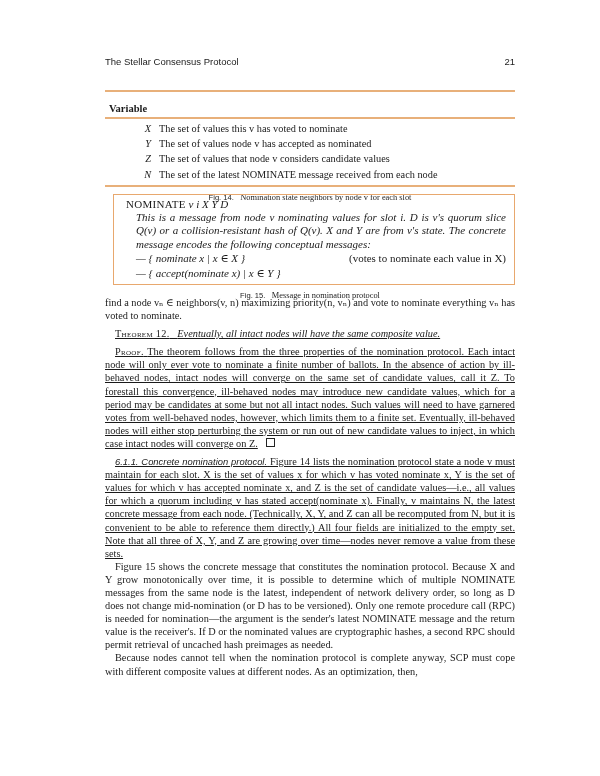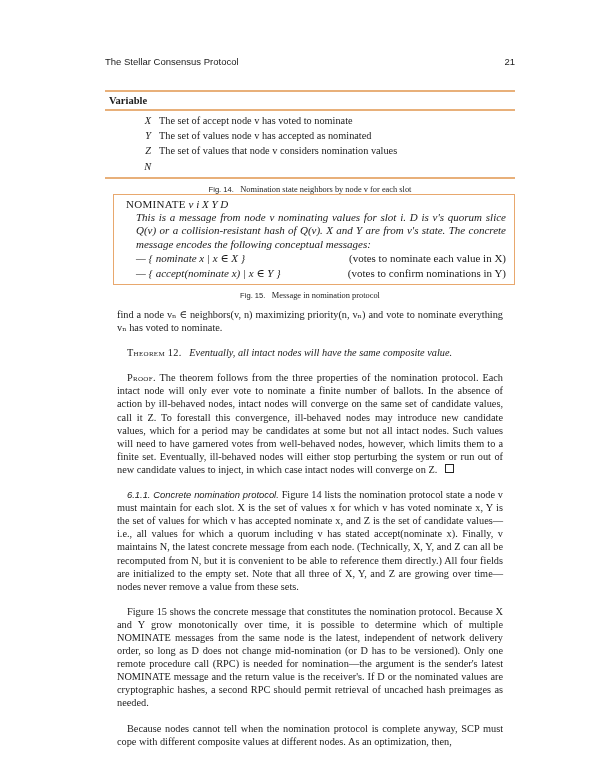--- a/index.html
+++ b/index.html
@@ -13,21 +13,21 @@
   .serif { font-family: "Liberation Serif", "DejaVu Serif", serif; }
   .sc { font-variant: small-caps; letter-spacing: 0.3px; }
   .it { font-style: italic; }
 
   
   .fig14 { position: absolute; left: 105px; top: 90px; width: 410px; }
   .rule { height: 2px; background: #e8b07a; }
   .t-head { display: flex; font-size: 10.5px; font-weight: bold; padding: 3px 0 3px 0; }
   .t-row { display: flex; font-size: 10.3px; line-height: 15.4px; }
   .c-var { width: 54px; text-align: right; padding-right: 8px; font-style: italic; box-sizing: border-box; }
-  .t-head .c-var { font-style: normal; text-align: left; padding-left: 4px; }
+  .t-head .c-var { font-style: normal; text-align: left; padding-left: 4px; margin-top: 8px; }
   .c-mean { flex: 1; }
   .t-body { padding: 2px 0 3px 0; }
   .caption {
     font-family: "Liberation Sans", sans-serif; font-size: 7.6px; text-align: center; color: #222;
     margin-top: 6px;
   }
   .caption .serif { font-size: 8.4px; }
 
   
   .fig15 { position: absolute; left: 105px; top: 194px; width: 410px; }
@@ -36,23 +36,23 @@
   }
   .msg-title { margin-left: 0; }
   .msg-body { padding-left: 10px; text-align: justify; font-style: italic; }
   .msg-item { display: flex; justify-content: space-between; padding-left: 10px; line-height: 15px; align-items: flex-end; }
 
   
   .body {
     position: absolute; left: 105px; top: 296px; width: 410px;
     font-size: 10.3px; line-height: 13.1px; text-align: justify;
   }
-  .body p { margin: 12px; text-indent: 10px; }
+  .body p { margin: 0; text-indent: 10px; }
   .body p.noindent { text-indent: 0; }
-  .body p.gap { margin-top: 5px; }
+  .body p.gap { margin-top: 5px; text-decoration: underline; }
   .subsec { font-family: "Liberation Sans", sans-serif; font-style: italic; font-size: 9.4px; }
   .qed { display: inline-block; width: 7px; height: 7px; border: 1px solid #222; margin-left: 8px; vertical-align: 0px; }
 </style>
 </head>
 <body>
 
 <div class="page serif">
 
   <div class="running-head">
     <span>The Stellar Consensus Protocol</span>
@@ -61,32 +61,33 @@
 
   <div class="fig14">
     <div class="rule"></div>
     <div class="t-head">
       <div class="c-var">Variable</div>
     </div>
     <div class="rule" style="height:1.5px"></div>
     <div class="t-body">
       <div class="t-row">
         <div class="c-var">X</div>
-        <div class="c-mean">The set of accept node v has voted to nominate</div>
+        <div class="c-mean">The set of values this v has voted to nominate</div>
       </div>
       <div class="t-row">
         <div class="c-var">Y</div>
         <div class="c-mean">The set of values node v has accepted as nominated</div>
       </div>
       <div class="t-row">
         <div class="c-var">Z</div>
-        <div class="c-mean">The set of values that node v considers nomination values</div>
+        <div class="c-mean">The set of values that node v considers candidate values</div>
       </div>
       <div class="t-row">
         <div class="c-var">N</div>
+        <div class="c-mean">The set of the latest NOMINATE message received from each node</div>
       </div>
     </div>
     <div class="rule"></div>
     <div class="caption">
       <span>Fig. 14.</span>&nbsp;&nbsp;
       <span class="serif">Nomination state neighbors by node v for each slot</span>
     </div>
   </div>
 
   <div class="fig15">
@@ -95,21 +96,20 @@
         <span class="sc">NOMINATE</span>
         <span class="it">v i X Y D</span>
       </div>
       <div class="msg-body">This is a message from node v nominating values for slot i. D is v's quorum slice Q(v) or a collision-resistant hash of Q(v). X and Y are from v's state. The concrete message encodes the following conceptual messages:</div>
       <div class="msg-item">
         <span class="it">— { nominate x | x ∈ X }</span>
         <span>(votes to nominate each value in X)</span>
       </div>
       <div class="msg-item">
         <span class="it">— { accept(nominate x) | x ∈ Y }</span>
-        <span>(votes to confirm nominations in Y)</span>
       </div>
     </div>
     <div class="caption">
       <span>Fig. 15.</span>&nbsp;&nbsp;
       <span class="serif">Message in nomination protocol</span>
     </div>
   </div>
 
   <div class="body">
     <p class="noindent">find a node vₙ ∈ neighbors(v, n) maximizing priority(n, vₙ) and vote to nominate everything vₙ has voted to nominate.</p>

